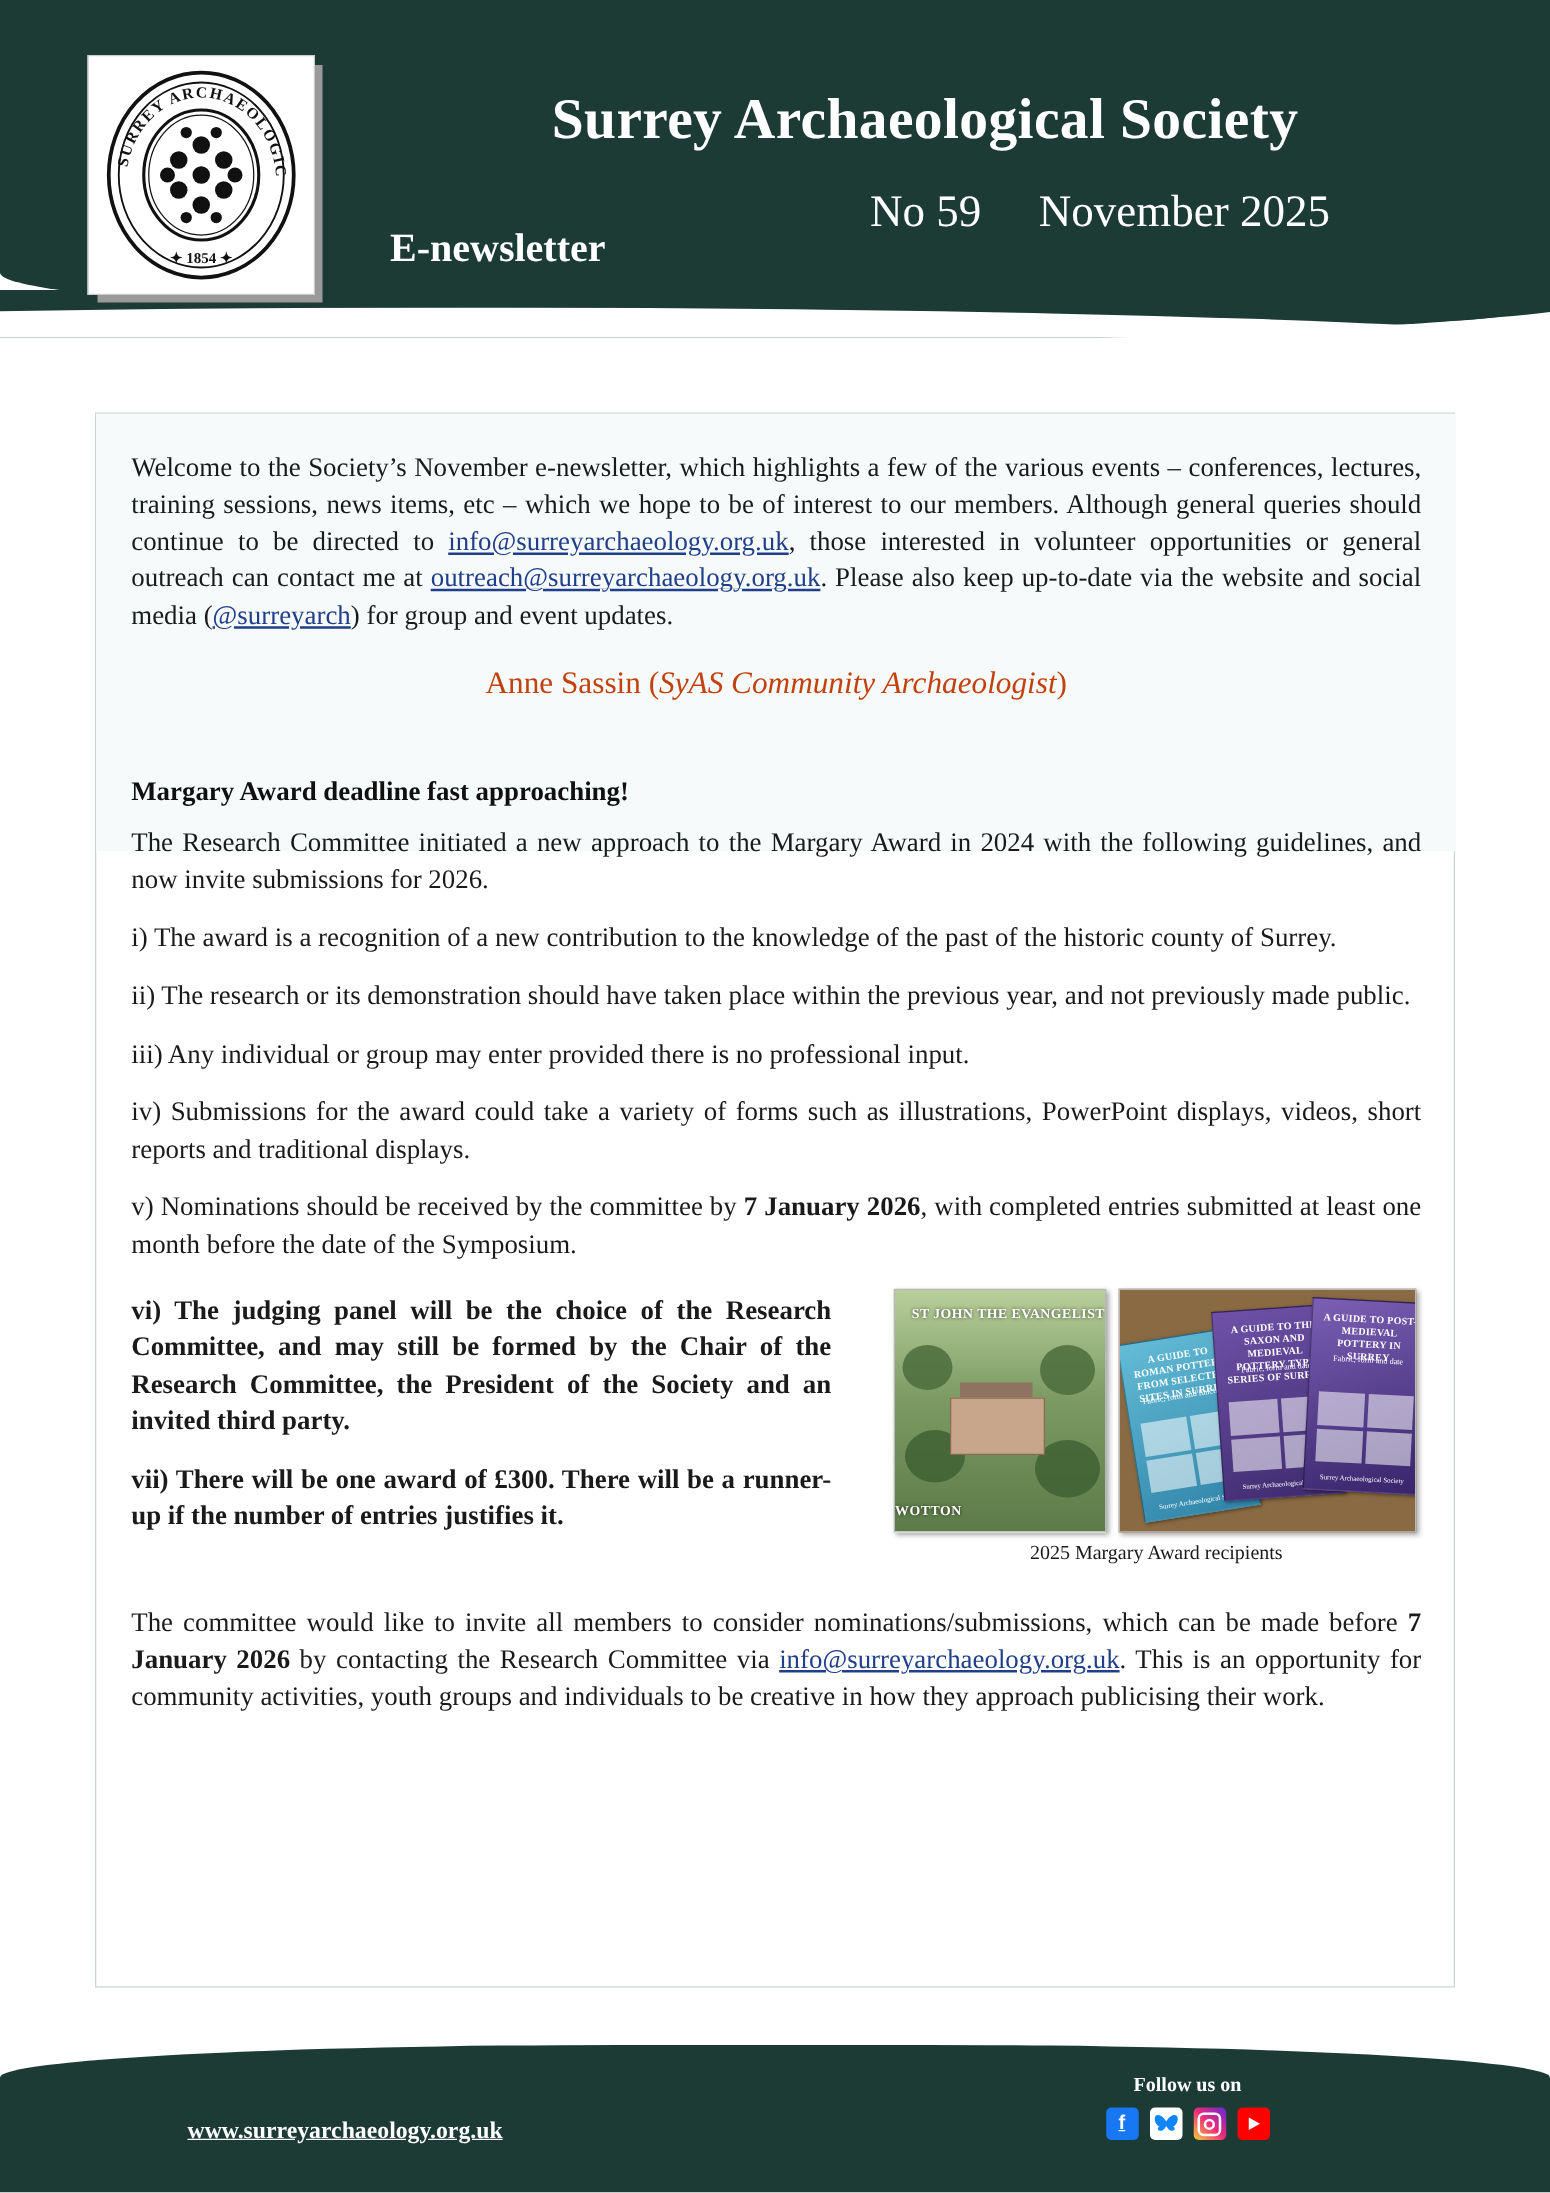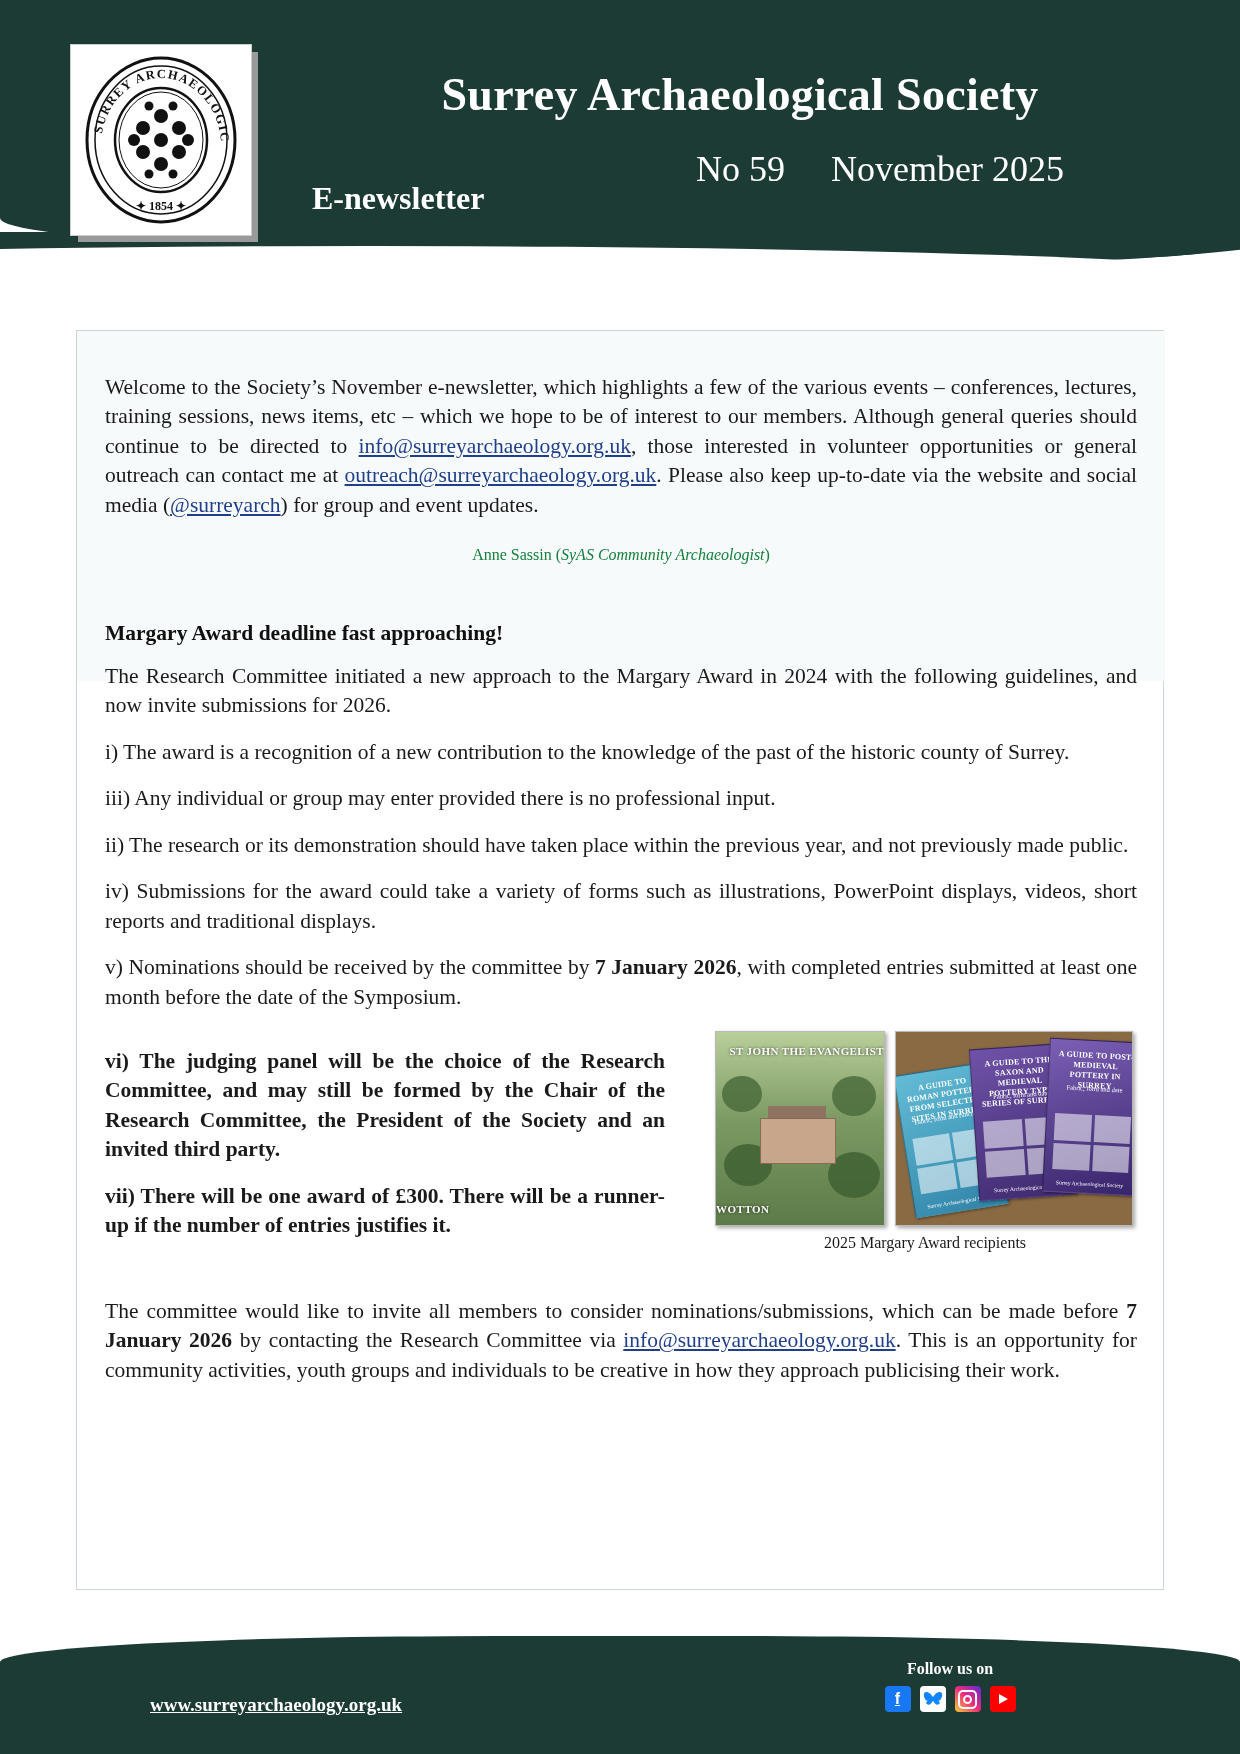--- a/index.html
+++ b/index.html
@@ -125,34 +125,34 @@
     height: 350px;
     background: #f6fafa;
   }
   .inner {
     position: absolute;
     left: 28px;
     top: 0;
     width: 1032px;
   }
   p.para {
-    margin: 16px 0 17px 0;
+    margin: 3px 0 17px 0;
     font-size: 21.5px;
     line-height: 1.37;
     color: #1a1a1a;
     text-align: justify;
   }
   p.intro {
     text-align: justify;
   }
   .sig {
     text-align: center;
-    font-size: 16px;
+    font-size: 25px;
     margin: 26px 0 0 0;
-    color: #15803d;
+    color: #c2410c;
   }
   .sig em { font-style: italic; }
   a.link {
     color: #203f8a;
     text-decoration: underline;
   }
   .heading {
     font-size: 21.5px;
     font-weight: bold;
     color: #101010;
@@ -395,22 +395,22 @@
 
   <div class="inner" style="top:26px;">
     <p class="para intro"><span>Welcome to the Society’s November e-newsletter, which highlights a few of the various events – conferences, lectures, training sessions, news items, etc – which we hope to be of interest to our members. Although general queries should continue to be directed to </span><a class="link" href="#">info@surreyarchaeology.org.uk</a><span>, those interested in volunteer opportunities or general outreach can contact me at </span><a class="link" href="#">outreach@surreyarchaeology.org.uk</a><span>. Please also keep up-to-date via the website and social media (</span><a class="link" href="#">@surreyarch</a><span>) for group and event updates.</span></p>
     <p class="sig"><span>Anne Sassin (</span><em>SyAS Community Archaeologist</em><span>)</span></p>
   </div>
 
   <div class="inner" style="top:290px;">
     <p class="heading">Margary Award deadline fast approaching!</p>
     <p class="para">The Research Committee initiated a new approach to the Margary Award in 2024 with the following guidelines, and now invite submissions for 2026.</p>
     <p class="para">i) The award is a recognition of a new contribution to the knowledge of the past of the historic county of Surrey.</p>
+    <p class="para">ii) The research or its demonstration should have taken place within the previous year, and not previously made public.</p>
     <p class="para">iii) Any individual or group may enter provided there is no professional input.</p>
-    <p class="para">ii) The research or its demonstration should have taken place within the previous year, and not previously made public.</p>
     <p class="para">iv) Submissions for the award could take a variety of forms such as illustrations, PowerPoint displays, videos, short reports and traditional displays.</p>
     <p class="para"><span>v) Nominations should be received by the committee by </span><span class="bold">7 January 2026</span><span>, with completed entries submitted at least one month before the date of the Symposium.</span></p>
   </div>
 
   <div class="figure" style="top:700px;">
     <div class="figure-images">
       <div class="fig-img fig-a">
         <div class="aerial-tree" style="left:8px;  top:112px; width:48px; height:42px;"></div>
         <div class="aerial-tree" style="left:112px; top:120px; width:52px; height:46px;"></div>
         <div class="aerial-tree" style="left:6px;  top:44px;  width:40px; height:36px; background:#4b6d3c;"></div>

